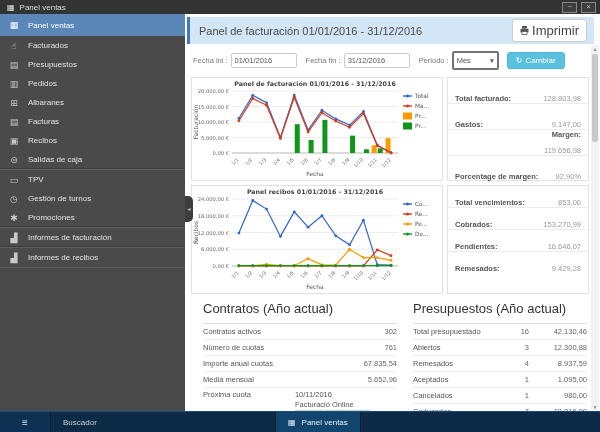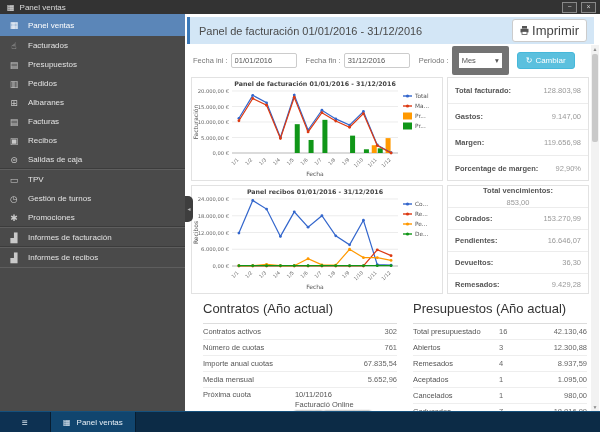--- a/index.html
+++ b/index.html
@@ -21,37 +21,37 @@
   .collapse-handle{position:absolute;left:185px;top:196px;width:8px;height:26px;background:#3e3e3e;border-radius:0 5px 5px 0;color:#bbb;font-size:6px;line-height:26px;text-align:center;z-index:9;}
   
   .main{position:absolute;left:185px;top:14px;width:415px;height:397px;background:#fff;}
   .page-header{position:absolute;left:2px;top:3px;width:404px;height:27px;background:#d3e6f6;border-left:3px solid #3b79b8;display:flex;align-items:center;}
   .page-header .ph-title{flex:1;font-size:11px;color:#4a4a4a;padding-left:9px;}
   .print-btn{display:flex;align-items:center;gap:3px;background:#fff;border:1px solid #ccc;border-radius:3px;font-size:13px;color:#444;padding:3px 7px;margin-right:7px;}
   
   .filter-row{position:absolute;left:8px;top:37px;height:18px;display:flex;align-items:center;font-size:7.5px;color:#777;}
   .filter-row label{margin-right:3px;}
   .f-input{width:58px;height:13px;border:1px solid #ccc;border-radius:2px;font-size:7.5px;color:#555;padding:0 3px;margin-right:9px;font-family:inherit;}
-  .f-select{width:37px;height:15px;border:7px solid #737373;border-radius:2px;font-size:7.5px;color:#555;display:flex;align-items:center;justify-content:space-between;padding:0 3px;margin-right:8px;background:#fff;}
+  .f-select{width:37px;height:15px;border:2px solid #737373;border-radius:2px;font-size:7.5px;color:#555;display:flex;align-items:center;justify-content:space-between;padding:0 3px;margin-right:8px;background:#fff;}
   .cambiar-btn{background:#5bc0de;border:1px solid #46b8da;color:#fff;border-radius:3px;font-size:8px;height:17px;display:flex;align-items:center;gap:3px;padding:0 8px;}
   
   .chart-box{position:absolute;border:1px solid #e2e2e2;background:#fff;}
   .stats-box{position:absolute;border:1px solid #e2e2e2;background:#fff;}
-  .stat-row{display:flex;justify-content:space-between;align-items:center;border-bottom:1px solid #ececec;padding:0 7px;}
+  .stat-row{display:flex;justify-content:space-between;align-items:flex-end;border-bottom:1px solid #ececec;padding:0 7px;}
   .stat-row:last-child{border-bottom:none;}
   .stat-row .sl{font-size:7.5px;font-weight:bold;color:#555;}
   .stat-row .sv{font-size:7.5px;color:#999;}
   
   .section{position:absolute;background:#fff;}
   .section-title{font-size:13px;color:#333;padding:0 0 7px 0;border-bottom:1px solid #ddd;}
   .sec-row{display:flex;justify-content:space-between;align-items:center;height:15px;border-bottom:1px solid #eee;font-size:7.5px;color:#555;}
   .sec-row .rv{color:#666;}
   .p-row{display:flex;align-items:center;height:15px;border-bottom:1px solid #eee;font-size:7.5px;color:#555;}
   .p-row .pl2{flex:1;}
-  .p-row .pc{width:30px;text-align:left;color:#666;}
+  .p-row .pc{width:30px;text-align:right;color:#666;}
   .p-row .pa{width:58px;text-align:right;color:#666;}
   .proxima{display:flex;font-size:7.5px;color:#555;padding-top:2px;}
   .proxima .pxl{width:64px;}
   .proxima .pxv div{line-height:9.5px;color:#555;margin-left:41px;}
   .redacted{filter:blur(1.3px);color:#9a9a9a;font-size:6px;letter-spacing:0;}
   
   .vscroll{position:absolute;left:406px;top:31px;width:8px;height:366px;background:#f2f2f2;}
   .vscroll .arr{position:absolute;left:0;width:8px;height:8px;font-size:5px;color:#888;text-align:center;line-height:8px;}
   .vscroll .thumb{position:absolute;left:1px;top:9px;width:6px;height:88px;background:#c9c9c9;border-radius:2px;}
   
@@ -237,21 +237,21 @@
     </div>
     <div class="stats-box" style="left:262px;top:63px;width:140px;height:102px;">
       <div class="stat-row" style="height:25px;">
           <span class="sl">Total facturado:</span>
           <span class="sv">128.803,98</span>
         </div>
       <div class="stat-row" style="height:25px;">
           <span class="sl">Gastos:</span>
           <span class="sv">9.147,00</span>
         </div>
-      <div class="stat-row" style="height:25px;">
+      <div class="stat-row" style="height:25px;flex-direction:column;">
           <span class="sl">Margen:</span>
           <span class="sv">119.656,98</span>
         </div>
       <div class="stat-row" style="height:25px;">
           <span class="sl">Porcentage de margen:</span>
           <span class="sv">92,90%</span>
         </div>
     </div>
 
     <div class="chart-box" style="left:6px;top:171px;width:250px;height:107px;">
@@ -341,35 +341,31 @@
           <text x="223" y="30" font-size="5.8" fill="#555">Re...</text>
           <line x1="211" x2="220" y1="38" y2="38" stroke="#ff9900" stroke-width="1.4"></line>
           <circle cx="215.5" cy="38" r="1.6" fill="#ff9900"></circle>
           <text x="223" y="40" font-size="5.8" fill="#555">Pe...</text>
           <line x1="211" x2="220" y1="48" y2="48" stroke="#109618" stroke-width="1.4"></line>
           <circle cx="215.5" cy="48" r="1.6" fill="#109618"></circle>
           <text x="223" y="50" font-size="5.8" fill="#555">De...</text>
         </svg>
     </div>
     <div class="stats-box" style="left:262px;top:171px;width:140px;height:107px;">
-      <div class="stat-row" style="height:21px;flex-direction:column;">
+      <div class="stat-row" style="height:21px;">
           <span class="sl">Total vencimientos:</span>
           <span class="sv">853,00</span>
         </div>
       <div class="stat-row" style="height:21px;">
           <span class="sl">Cobrados:</span>
           <span class="sv">153.270,99</span>
         </div>
       <div class="stat-row" style="height:21px;">
           <span class="sl">Pendientes:</span>
           <span class="sv">16.646,07</span>
-        </div>
-      <div class="stat-row" style="height:21px;">
-          <span class="sl">Devueltos:</span>
-          <span class="sv">36,30</span>
         </div>
       <div class="stat-row" style="height:21px;">
           <span class="sl">Remesados:</span>
           <span class="sv">9.429,28</span>
         </div>
     </div>
 
     <div class="section" style="left:18px;top:287px;width:194px;height:110px;">
       <div class="section-title">Contratos (Año actual)</div>
       <div class="sec-row">
@@ -442,19 +438,22 @@
       <div class="arr" style="top:0;">▲</div>
       <div class="thumb"></div>
       <div class="arr" style="bottom:0;">▼</div>
     </div>
   </div>
 
   <div class="taskbar">
     <div class="tb-menu">
         <span>≡</span>
       </div>
+    <div class="tb-tab t1">
+        <span>Buscador</span>
+      </div>
     <div class="tb-tab active">
         <span class="tb-icon">▦</span>
         <span>Panel ventas</span>
       </div>
   </div>
 
 </div>
 
 </body></html>

